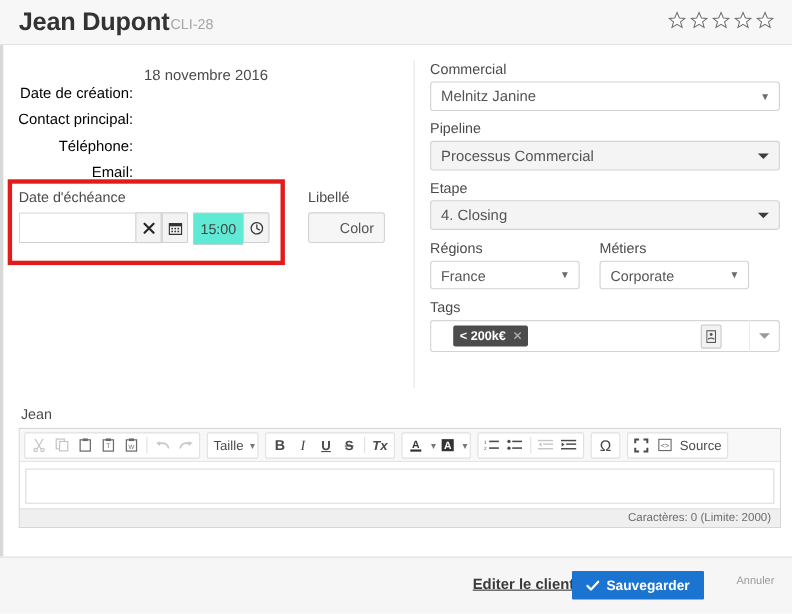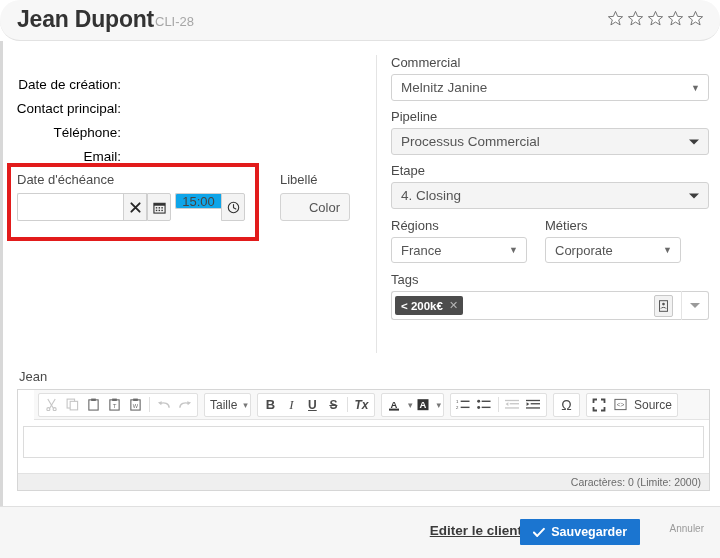--- a/index.html
+++ b/index.html
@@ -15,21 +15,20 @@
     background: #ffffff;
     box-sizing: border-box;
   }
 
   
   .header {
     position: absolute; left: 0; top: 0; width: 720px; height: 41px;
     background: #f7f7f7;
     border-bottom: 1px solid #e2e2e2;
     box-sizing: border-box;
-    border-radius: 20px;
   }
   .header-title {
     position: absolute; left: 17px; top: 6px;
     font-size: 23px; font-weight: bold; color: #333333;
     letter-spacing: -0.2px;
   }
   .header-code {
     position: absolute; left: 155px; top: 14px;
     font-size: 13px; color: #a6a6a6;
   }
@@ -96,23 +95,23 @@
     display: flex; align-items: center; justify-content: center;
     font-size: 13px; color: #333;
     cursor: pointer;
   }
   .iconbtn.last { border-radius: 0 2px 2px 0; }
   .time-group {
     position: absolute; left: 172px; top: 152px;
     display: flex; align-items: stretch; height: 28px;
   }
   .time-input {
-    width: 46px; height: 16px;
+    width: 46px; height: 30px;
     border: 1px solid #cfcfcf; border-right: none;
-    background: #0ea5e9; box-sizing: border-box;
+    background: #5eead4; box-sizing: border-box;
     border-radius: 2px 0 0 2px;
     font-family: "Liberation Sans", sans-serif; font-size: 13px;
     text-align: center; outline: none; color: #444;
   }
 
   .libelle-label { position: absolute; left: 277px; top: 131px; }
   .color-btn {
     position: absolute; left: 277px; top: 152px;
     width: 70px; height: 28px;
     border: 1px solid #d3d3d3; border-radius: 3px;
@@ -161,21 +160,21 @@
   .sel-etape { height: 27px; }
 
   .two-col { display: flex; gap: 18px; }
   .col { width: 136px; }
   .sel-small { height: 26px; font-size: 13px; }
 
   .tags-row { display: flex; align-items: stretch; height: 29px; }
   .tags-box {
     flex: 1; border: 1px solid #d2d2d2; border-right: none;
     border-radius: 3px 0 0 3px; background: #ffffff;
-    display: flex; align-items: center; padding: 0 3px;
+    display: flex; align-items: center; padding: 0 20px;
     box-sizing: border-box; position: relative;
   }
   .tag-chip {
     background: #4c4c4c; color: #ffffff;
     font-size: 11.5px; font-weight: bold;
     border-radius: 2px;
     padding: 3px 5px 3px 6px;
     display: inline-flex; align-items: center; gap: 6px;
     white-space: nowrap;
   }
@@ -198,24 +197,23 @@
     width: 0; height: 0;
     border-left: 5px solid transparent;
     border-right: 5px solid transparent;
     border-top: 5px solid #9a9a9a;
   }
 
   
   .note-label { position: absolute; left: 16px; top: 328px; font-size: 13px; color: #4a4a4a; }
   .editor {
     position: absolute; left: 14px; top: 348px;
-    width: 693px; height: 102px;
+    width: 693px; height: 91px;
     border: 1px solid #d6d6d6; box-sizing: border-box;
     background: #ffffff;
-    padding-left: 16px;
   }
   .toolbar {
     height: 30px; background: #f8f8f8;
     border-bottom: 1px solid #e4e4e4;
     display: flex; align-items: center; gap: 6px;
     padding: 0 4px; box-sizing: border-box;
   }
   .tgroup {
     display: flex; align-items: center; height: 24px;
     border: 1px solid #e0e0e0; border-radius: 2px;
@@ -308,20 +306,21 @@
           </svg>
       </span>
     </div>
   </div>
 
   <div class="body-frame">
 
     <div class="info-rows">
       <div class="info-row">
         <span class="info-label">Date de création:</span>
+        <span class="info-value">18 novembre 2016</span>
       </div>
       <div class="info-row">
         <span class="info-label">Contact principal:</span>
         <span class="info-value"></span>
       </div>
       <div class="info-row">
         <span class="info-label">Téléphone:</span>
         <span class="info-value"></span>
       </div>
       <div class="info-row">

